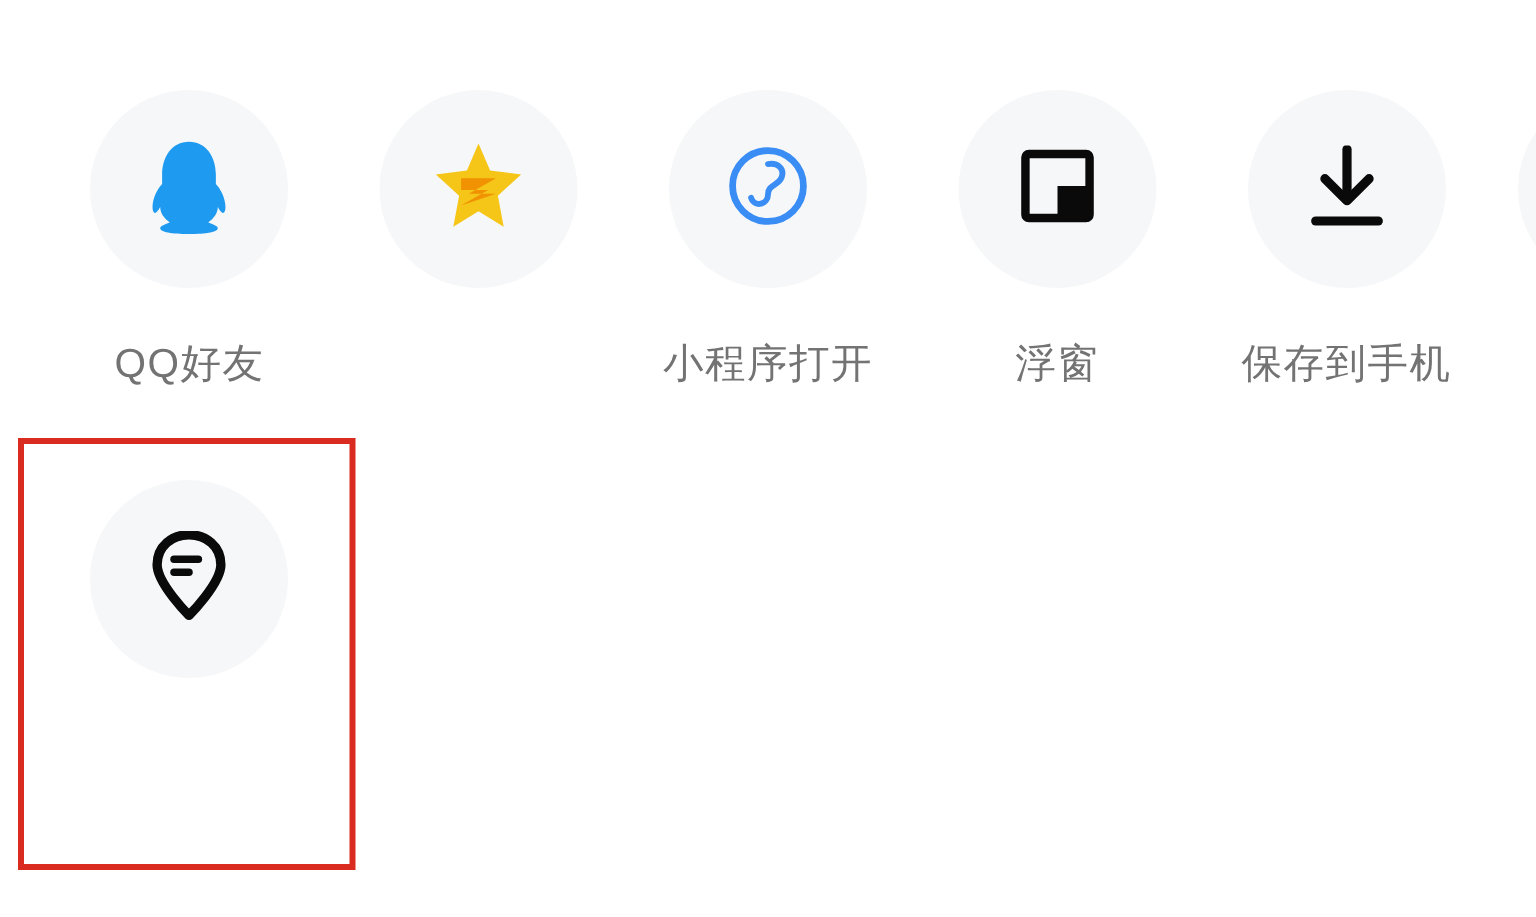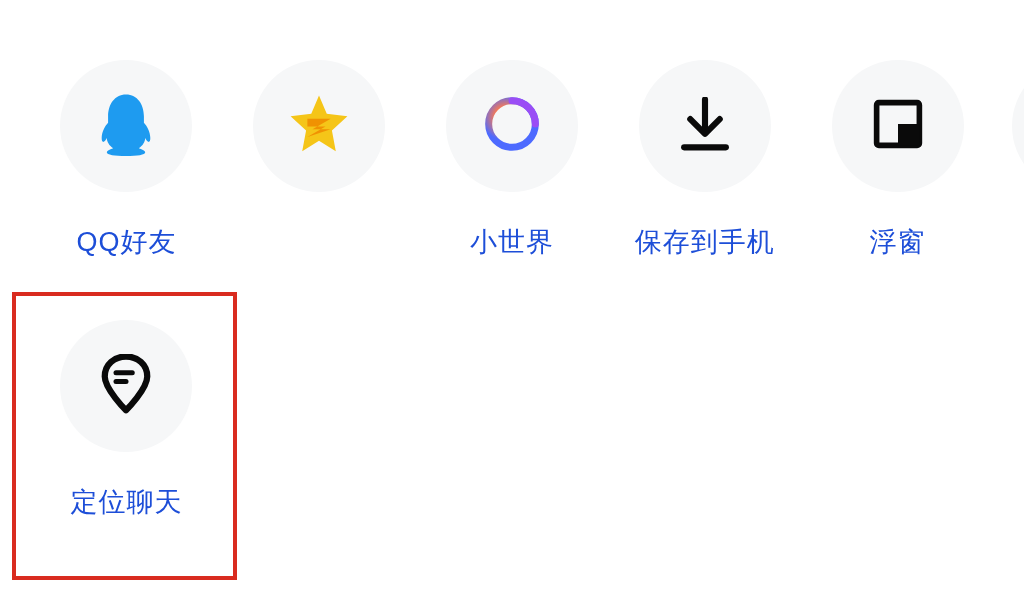--- a/index.html
+++ b/index.html
@@ -31,21 +31,21 @@
       height: 132px;
       border-radius: 50%;
       background: #f6f7f8;
       display: flex;
       align-items: center;
       justify-content: center;
       margin-bottom: 32px;
     }
     .label {
       font-size: 27px;
-      color: #1d4ed8;
+      color: #737373;
       text-align: center;
       letter-spacing: 1px;
     }
     .highlight-box {
       position: absolute;
       left: 12px;
       top: 292px;
       width: 225px;
       height: 288px;
       border: 4px solid #d92b1f;
@@ -82,76 +82,68 @@
       <span>
         <svg width="62" height="62" viewBox="0 0 48 48">
           <path fill="#f5c518" d="M24 2 L30 16 L46 18 L34 29 L37 45 L24 37 L11 45 L14 29 L2 18 L18 16 Z"></path>
           <path fill="#f08c00" d="M15 20 L33 20 L19 28 L33 28 L15 34 L29 26 L15 26 Z" opacity="0.9"></path>
         </svg>
       </span>
     </div>
   </div>
 
 
+  <div class="item">
+    <div class="circle">
+      <span>
+        <svg width="54" height="54" viewBox="0 0 48 48">
+          <circle cx="24" cy="24" r="21" fill="none" stroke="#3a8df5" stroke-width="4"></circle>
+          <path fill="none" stroke="#3a8df5" stroke-width="3.5" stroke-linecap="round" d="M24 11 C30 10 34 14 32 19 C30 24 24 23 24 29 C24 35 16 37 14 31"></path>
+        </svg>
+      </span>
+    </div>
+    <div class="label">小程序打开</div>
+  </div>
+
+
 
   <div class="item">
     <div class="circle">
       <span>
-        <svg width="56" height="56" viewBox="0 0 48 48">
-          <defs>
-            <radialGradient id="sw1" cx="35%" cy="35%">
-              <stop offset="0%" stop-color="#ffd34d"></stop>
-              <stop offset="40%" stop-color="#ff7a4d"></stop>
-              <stop offset="100%" stop-color="#4d6aff"></stop>
-            </radialGradient>
-          </defs>
-          <circle cx="24" cy="24" r="20" fill="none" stroke="url(#sw1)" stroke-width="6"></circle>
-          <path d="M24 4 A20 20 0 0 1 44 24" fill="none" stroke="#9a4df5" stroke-width="6" stroke-linecap="round"></path>
+        <svg width="54" height="54" viewBox="0 0 48 48">
+          <rect x="5" y="5" width="38" height="38" rx="2" fill="none" stroke="#0a0a0a" stroke-width="5"></rect>
+          <rect x="24" y="24" width="19" height="19" fill="#0a0a0a"></rect>
         </svg>
       </span>
     </div>
-    <div class="label">小世界</div>
+    <div class="label">浮窗</div>
   </div>
-
 
   <div class="item">
     <div class="circle">
       <span>
         <svg width="50" height="54" viewBox="0 0 40 44">
           <line x1="20" y1="2" x2="20" y2="28" stroke="#0a0a0a" stroke-width="5" stroke-linecap="round"></line>
           <polyline points="8,18 20,30 32,18" fill="none" stroke="#0a0a0a" stroke-width="5" stroke-linecap="round" stroke-linejoin="round"></polyline>
           <line x1="3" y1="41" x2="37" y2="41" stroke="#0a0a0a" stroke-width="5" stroke-linecap="round"></line>
         </svg>
       </span>
     </div>
     <div class="label">保存到手机</div>
   </div>
 
-  <div class="item">
-    <div class="circle">
-      <span>
-        <svg width="54" height="54" viewBox="0 0 48 48">
-          <rect x="5" y="5" width="38" height="38" rx="2" fill="none" stroke="#0a0a0a" stroke-width="5"></rect>
-          <rect x="24" y="24" width="19" height="19" fill="#0a0a0a"></rect>
-        </svg>
-      </span>
-    </div>
-    <div class="label">浮窗</div>
-  </div>
-
 
   <div class="item">
     <div class="circle">
       <span>
         <svg width="50" height="60" viewBox="0 0 40 48">
           <path d="M20 45 C20 45 37 28 37 18 C37 8 29 2 20 2 C11 2 3 8 3 18 C3 28 20 45 20 45 Z" fill="none" stroke="#0a0a0a" stroke-width="5" stroke-linejoin="round"></path>
           <line x1="12" y1="15" x2="25" y2="15" stroke="#0a0a0a" stroke-width="4" stroke-linecap="round"></line>
           <line x1="12" y1="22" x2="20" y2="22" stroke="#0a0a0a" stroke-width="4" stroke-linecap="round"></line>
         </svg>
       </span>
     </div>
-    <div class="label">定位聊天</div>
   </div>
 
 </div>
 
 <div class="highlight-box"></div>
 <div class="partial-circle"></div>
 
 </body></html>

